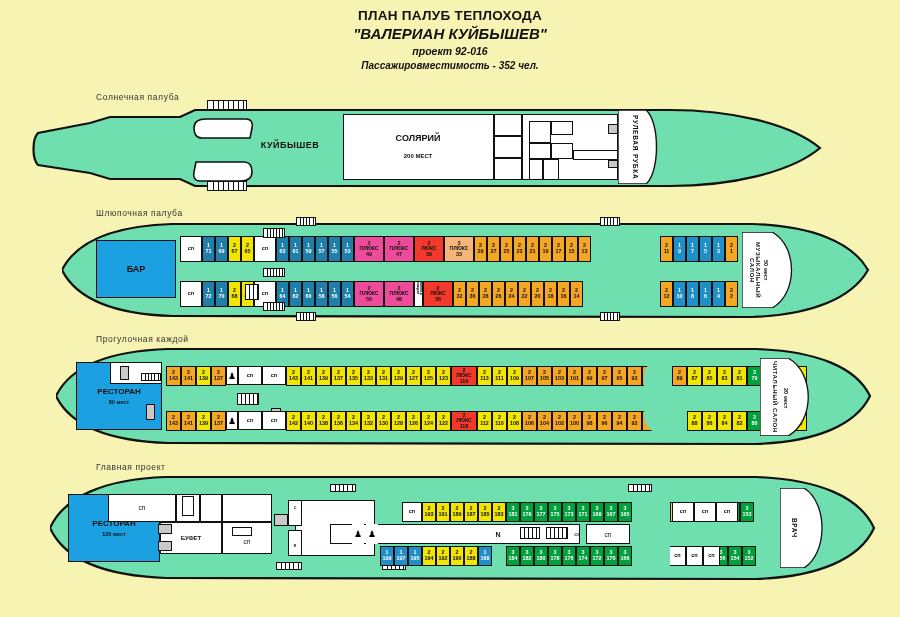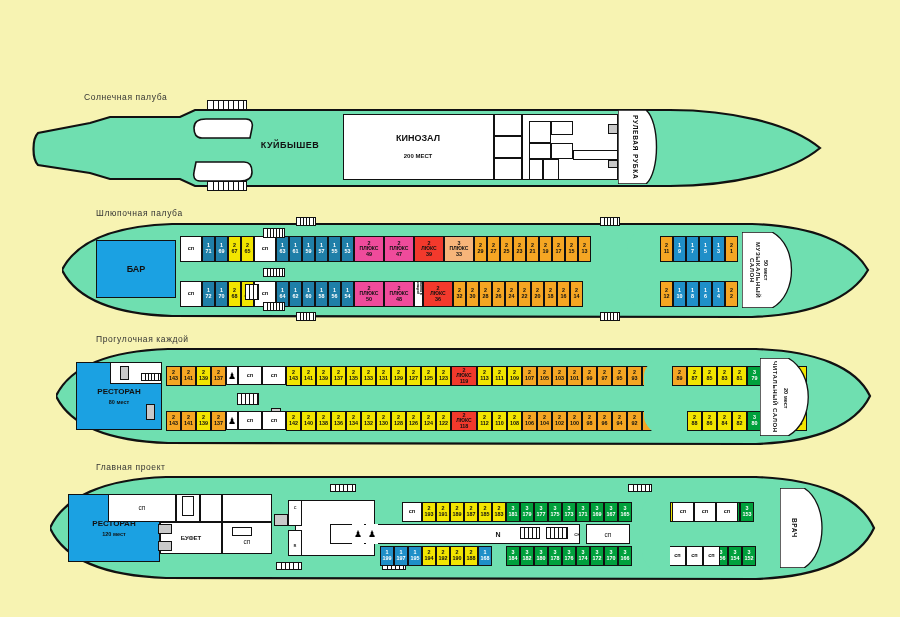--- a/index.html
+++ b/index.html
@@ -49,22 +49,28 @@
       display:flex;flex-direction:column;align-items:center;justify-content:center;}
   .gray-blk{position:absolute;background:#c9c9c9;border:1px solid #111;box-sizing:border-box;}
   .person{position:absolute;box-sizing:border-box;background:#fff;border:1px solid #111;
      display:flex;align-items:center;justify-content:center;font-size:9px;}
 </style>
 </head>
 <body>
 
 <div id="stage">
 
-
-  <div class="deck-label" style="left:84px;top:92px;text-align:right;">Солнечная палуба</div>
+  <div class="title-block">
+    <div class="t1">ПЛАН ПАЛУБ ТЕПЛОХОДА</div>
+    <div class="t2">"ВАЛЕРИАН КУЙБЫШЕВ"</div>
+    <div class="t3">проект 92-016</div>
+    <div class="t4">Пассажировместимость - 352 чел.</div>
+  </div>
+
+  <div class="deck-label" style="left:96px;top:92px;text-align:right;">Солнечная палуба</div>
 
   <div class="hull" style="left:30px;top:103px;">
     <svg width="840" height="90" viewBox="0 0 840 90">
       <path d="M8,30 C2,36 2,56 8,62 L60,70 L80,76 L150,76 L165,83 L640,83
                C700,83 760,70 790,45 C760,20 700,7 640,7 L165,7 L150,14 L80,14 L60,20 Z" fill="#6fdfb0" stroke="#111" stroke-width="2.2"></path>
     </svg>
   </div>
 
   <div class="hull" style="left:190px;top:118px;">
     <svg width="66" height="22">
@@ -92,21 +98,21 @@
       <i style="left:15px"></i>
       <i style="left:20px"></i>
       <i style="left:25px"></i>
       <i style="left:30px"></i>
       <i style="left:35px"></i>
   </div>
 
   <div class="room-lbl" style="left:250px;top:135px;width:80px;height:20px;font-size:9px;letter-spacing:.5px;">КУЙБЫШЕВ</div>
 
   <div class="room" style="left:343px;top:114px;width:151px;height:66px;"></div>
-  <div class="room-lbl" style="left:348px;top:131px;width:140px;height:14px;font-size:9px;">КИНОЗАЛ</div>
+  <div class="room-lbl" style="left:348px;top:131px;width:140px;height:14px;font-size:9px;">СОЛЯРИЙ</div>
   <div class="room-lbl" style="left:348px;top:150px;width:140px;height:12px;font-size:6px;">200 МЕСТ</div>
 
   <div class="room" style="left:494px;top:114px;width:28px;height:22px;"></div>
   <div class="room" style="left:494px;top:136px;width:28px;height:22px;"></div>
   <div class="room" style="left:494px;top:158px;width:28px;height:22px;"></div>
   <div class="room" style="left:522px;top:114px;width:96px;height:66px;"></div>
   <div class="room" style="left:529px;top:121px;width:22px;height:22px;"></div>
   <div class="room" style="left:551px;top:121px;width:22px;height:14px;"></div>
   <div class="room" style="left:529px;top:143px;width:22px;height:16px;"></div>
   <div class="room" style="left:551px;top:143px;width:22px;height:16px;"></div>

